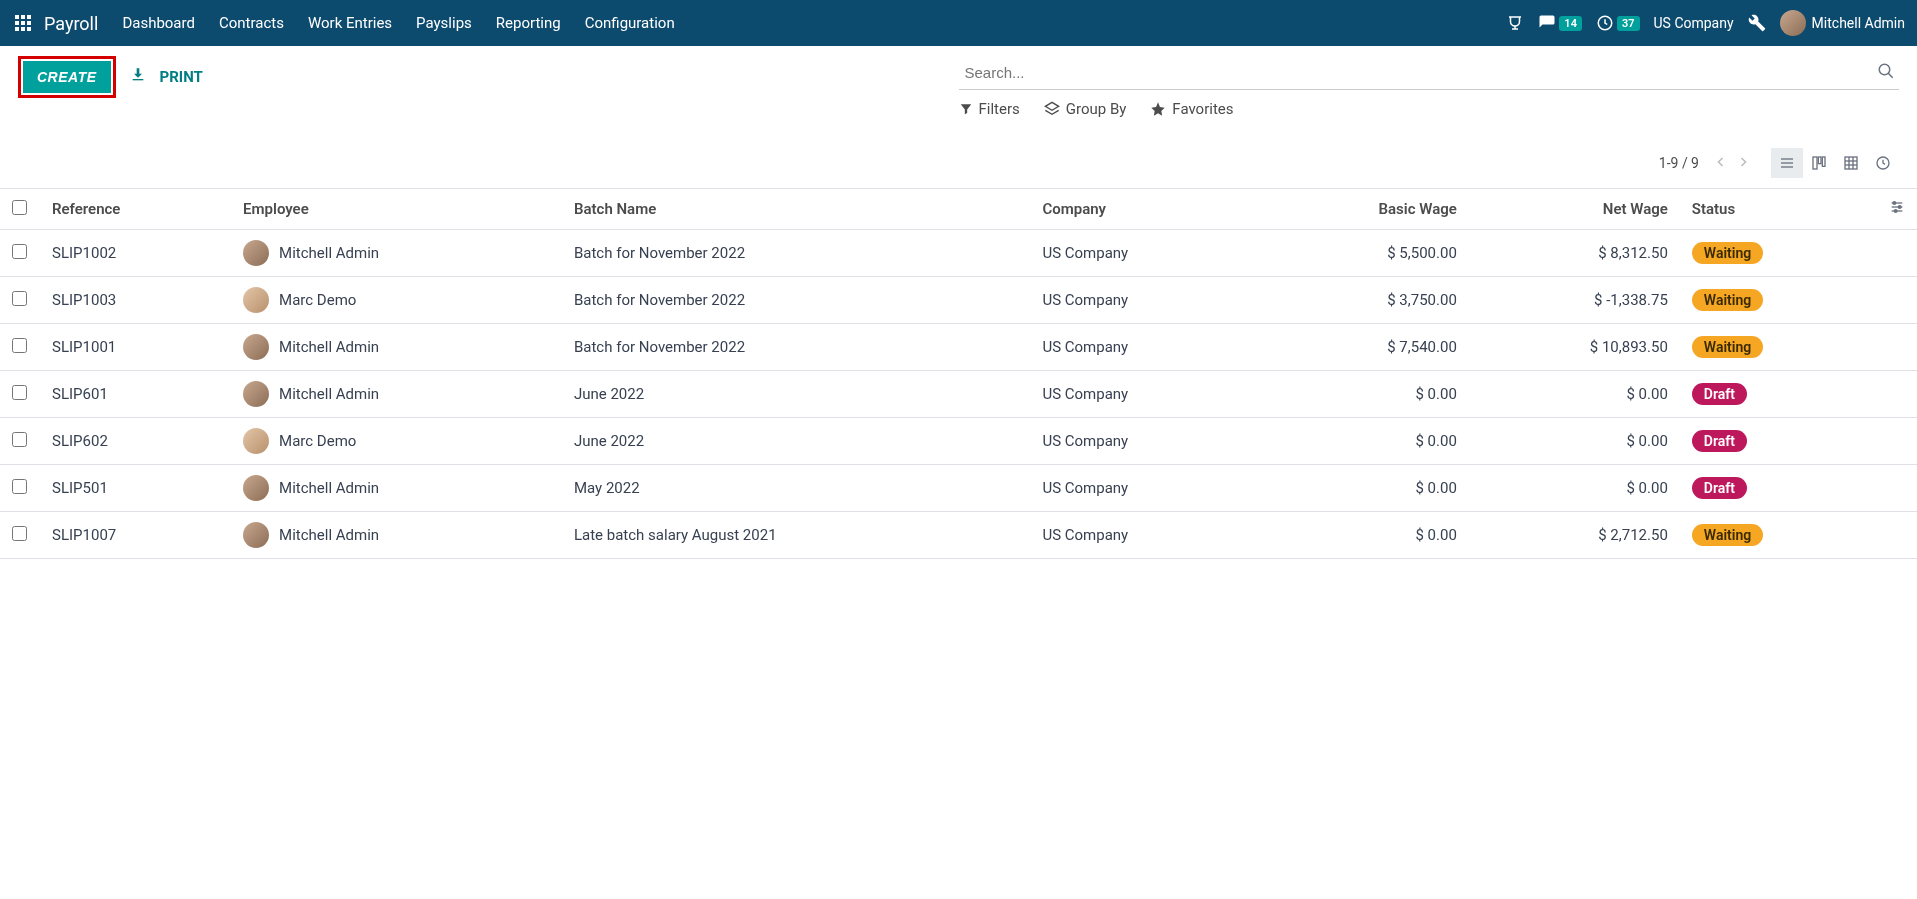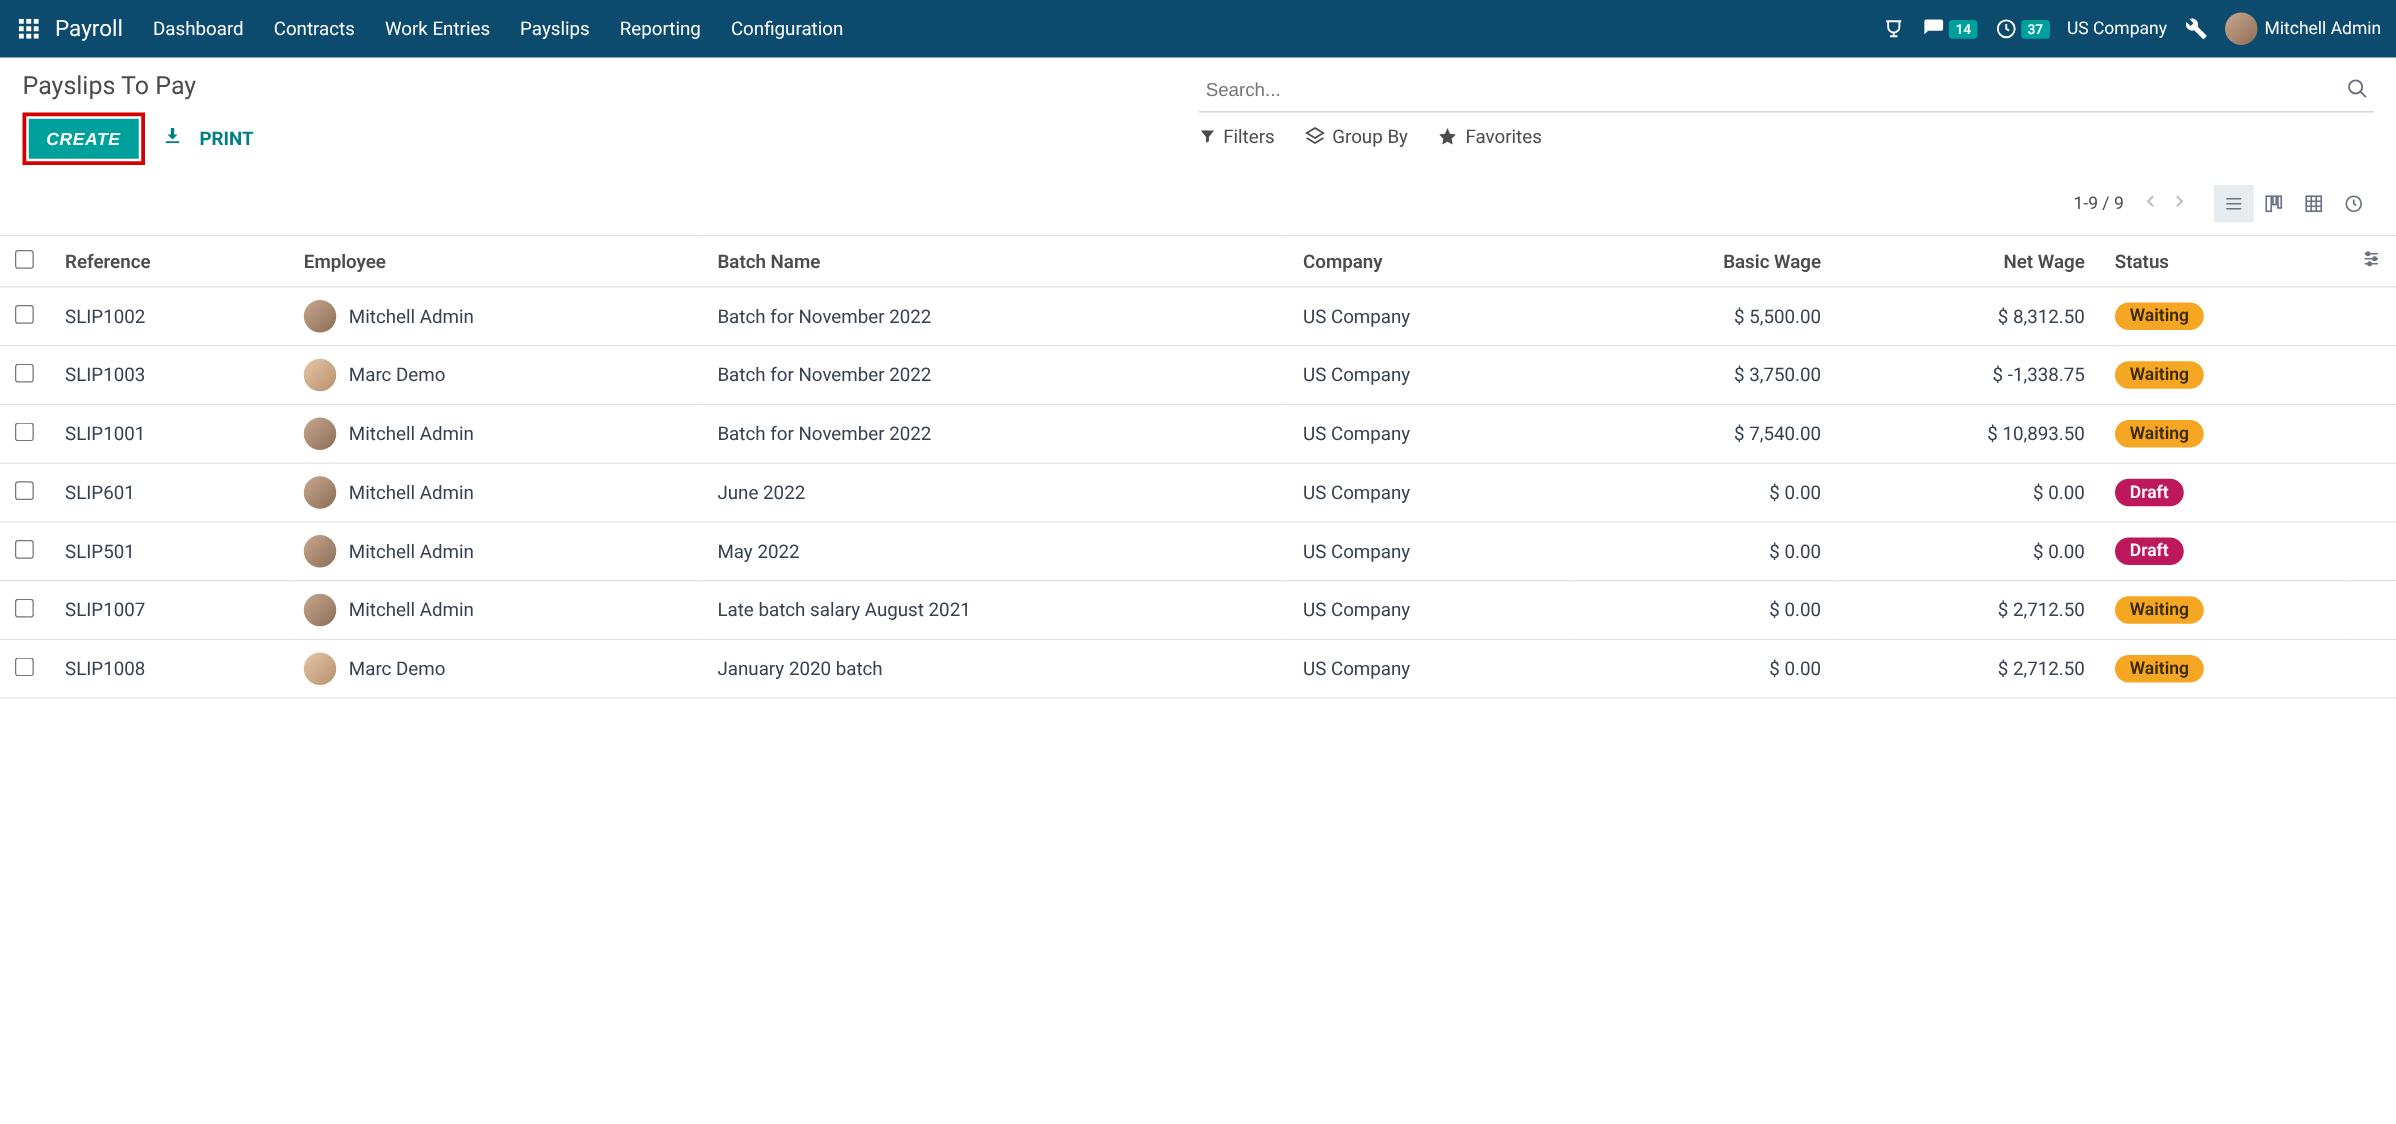--- a/index.html
+++ b/index.html
@@ -119,21 +119,20 @@
     </div>
     <div class="tray-item">
       <div class="avatar"></div>
       <span class="user-name">Mitchell Admin</span>
     </div>
   </div>
 </div>
 
 <div class="ctrl">
   <div class="ctrl-left">
-    <div class="page-title">Payslips To Pay</div>
     <div class="action-row">
       <span class="create-wrap">
         <button class="create-btn">CREATE</button>
       </span>
       <span class="icon-btn">
         <svg width="16" height="16" viewBox="0 0 24 24" fill="currentColor">
             <path d="M12 16l-6-6h4V2h4v8h4l-6 6z"></path>
             <path d="M4 18h16v2H4z"></path>
           </svg>
       </span>
@@ -307,20 +306,36 @@
     </td>
     <td>June 2022</td>
     <td>US Company</td>
     <td class="num">$ 0.00</td>
     <td class="num">$ 0.00</td>
     <td><span class="status-pill status-draft">Draft</span></td>
     <td class="options-cell"></td>
   </tr>
       <tr class="body-row">
     <td class="checkbox-cell"><input type="checkbox" style=""></td>
+    <td>SLIP602</td>
+    <td>
+      <div class="emp-cell">
+        <div class="emp-avatar ava-2"></div>
+        <span>Marc Demo</span>
+      </div>
+    </td>
+    <td>June 2022</td>
+    <td>US Company</td>
+    <td class="num">$ 0.00</td>
+    <td class="num">$ 0.00</td>
+    <td><span class="status-pill status-draft">Draft</span></td>
+    <td class="options-cell"></td>
+  </tr>
+      <tr class="body-row">
+    <td class="checkbox-cell"><input type="checkbox" style=""></td>
     <td>SLIP501</td>
     <td>
       <div class="emp-cell">
         <div class="emp-avatar ava-1"></div>
         <span>Mitchell Admin</span>
       </div>
     </td>
     <td>May 2022</td>
     <td>US Company</td>
     <td class="num">$ 0.00</td>
@@ -337,30 +352,14 @@
         <span>Mitchell Admin</span>
       </div>
     </td>
     <td>Late batch salary August 2021</td>
     <td>US Company</td>
     <td class="num">$ 0.00</td>
     <td class="num">$ 2,712.50</td>
     <td><span class="status-pill status-waiting">Waiting</span></td>
     <td class="options-cell"></td>
   </tr>
-      <tr class="body-row">
-    <td class="checkbox-cell"><input type="checkbox" style=""></td>
-    <td>SLIP1008</td>
-    <td>
-      <div class="emp-cell">
-        <div class="emp-avatar ava-2"></div>
-        <span>Marc Demo</span>
-      </div>
-    </td>
-    <td>January 2020 batch</td>
-    <td>US Company</td>
-    <td class="num">$ 0.00</td>
-    <td class="num">$ 2,712.50</td>
-    <td><span class="status-pill status-waiting">Waiting</span></td>
-    <td class="options-cell"></td>
-  </tr>
     </tbody>
 </table>
 
 </body></html>

